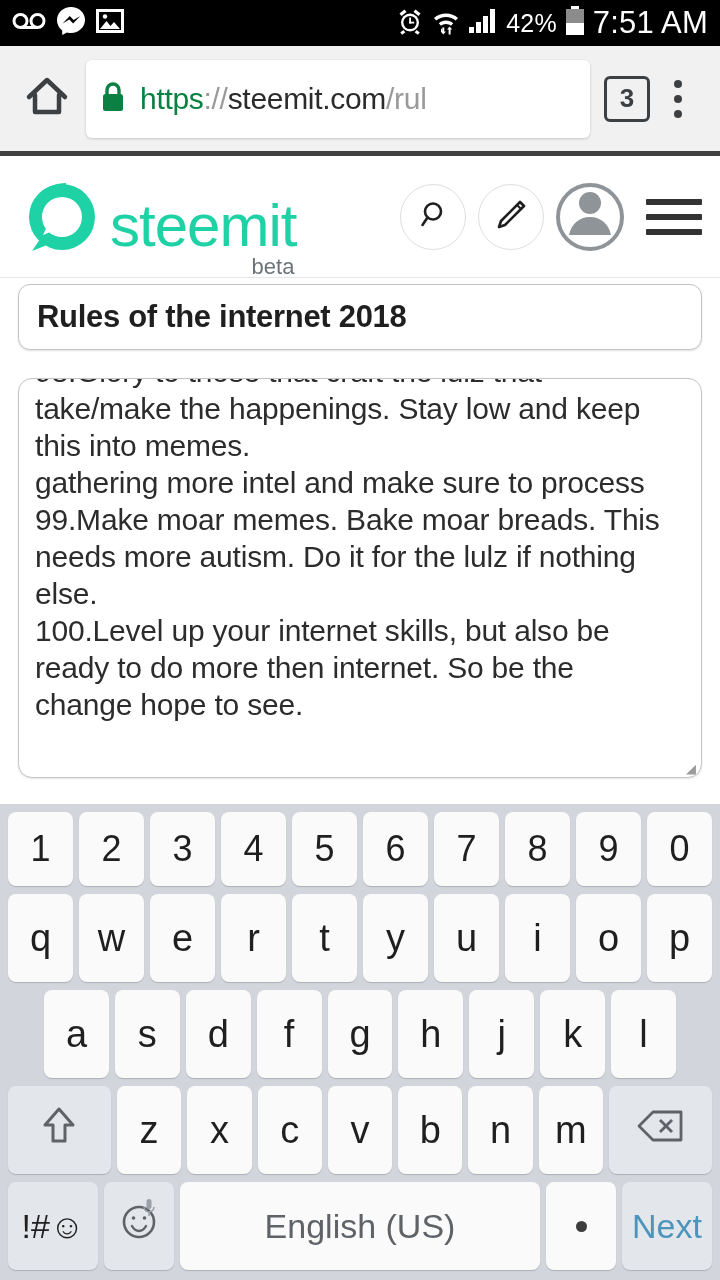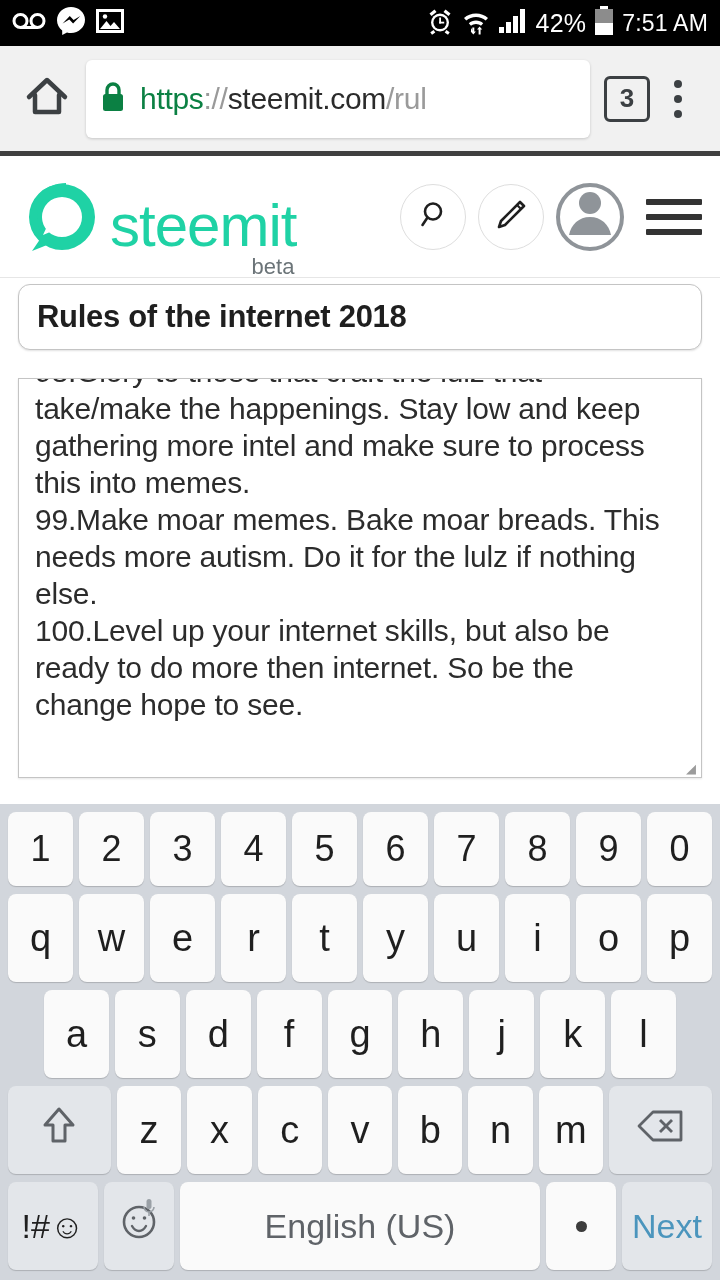--- a/index.html
+++ b/index.html
@@ -13,21 +13,21 @@
 
   
   .statusbar {
     height: 46px; background: #000; color: #fff;
     display: flex; align-items: center; justify-content: space-between;
     padding: 0 12px 0 12px; flex: none;
   }
   .status-left { display: flex; align-items: center; gap: 10px; }
   .status-right { display: flex; align-items: center; gap: 8px; }
   .sb-ico { display: block; }
-  .sb-text { font-size: 23px; color: #fff; letter-spacing: 0.2px; font-family: "Liberation Sans", sans-serif; }
+  .sb-text { font-size: 31px; color: #fff; letter-spacing: 0.2px; font-family: "Liberation Sans", sans-serif; }
   .sb-batt-pct { font-size: 25px; }
 
   
   .browserbar {
     height: 110px; background: #f1f1f1;
     display: flex; align-items: center; flex: none;
     border-bottom: 5px solid #404040;
     padding: 0 14px;
   }
   .home-btn { width: 66px; display: flex; align-items: center; justify-content: center; }
@@ -92,21 +92,21 @@
     margin-top: 6px; height: 66px; border: 1px solid #c4c4c4; border-radius: 12px;
     display: flex; align-items: center; padding: 0 18px;
     box-shadow: 0 1px 2px rgba(0,0,0,0.12);
     background: #fff;
   }
   .title-text {
     font-size: 31px; color: #1f1f1f; font-family: "Liberation Sans", sans-serif;
     font-weight: 600; letter-spacing: -0.3px;
   }
   .body-field {
-    margin-top: 28px; height: 400px; border: 1px solid #c4c4c4; border-radius: 0;
+    margin-top: 28px; height: 400px; border: 1px solid #c4c4c4; border-radius: 14px;
     background: #fff; overflow: hidden; position: relative;
     box-shadow: 0 1px 2px rgba(0,0,0,0.10);
     padding: 0 16px;
   }
   .body-inner { margin-top: -26px; }
   .body-line {
     font-size: 30px; line-height: 37px; color: #2c2c2c;
     font-family: "Liberation Sans", sans-serif; letter-spacing: -0.2px;
     white-space: pre-wrap;
   }
@@ -291,22 +291,22 @@
   </div>
 
   <div class="page-body">
     <div class="title-field" placeholder="Title">
       <span class="title-text">Rules of the internet 2018</span>
     </div>
     <div class="body-field" placeholder="Write your story...">
       <div class="body-inner">
         <div class="body-line">98.Glory to those that craft the lulz that</div>
         <div class="body-line">take/make the happenings. Stay low and keep</div>
+        <div class="body-line">this into memes.</div>
         <div class="body-line">gathering more intel and make sure to process</div>
-        <div class="body-line">this into memes.</div>
         <div class="body-line">99.Make moar memes. Bake moar breads. This</div>
         <div class="body-line">needs more autism. Do it for the lulz if nothing</div>
         <div class="body-line">else.</div>
         <div class="body-line">100.Level up your internet skills, but also be</div>
         <div class="body-line">ready to do more then internet. So be the</div>
         <div class="body-line">change hope to see.</div>
       </div>
       <span class="resize-grip">◢</span>
     </div>
   </div>

